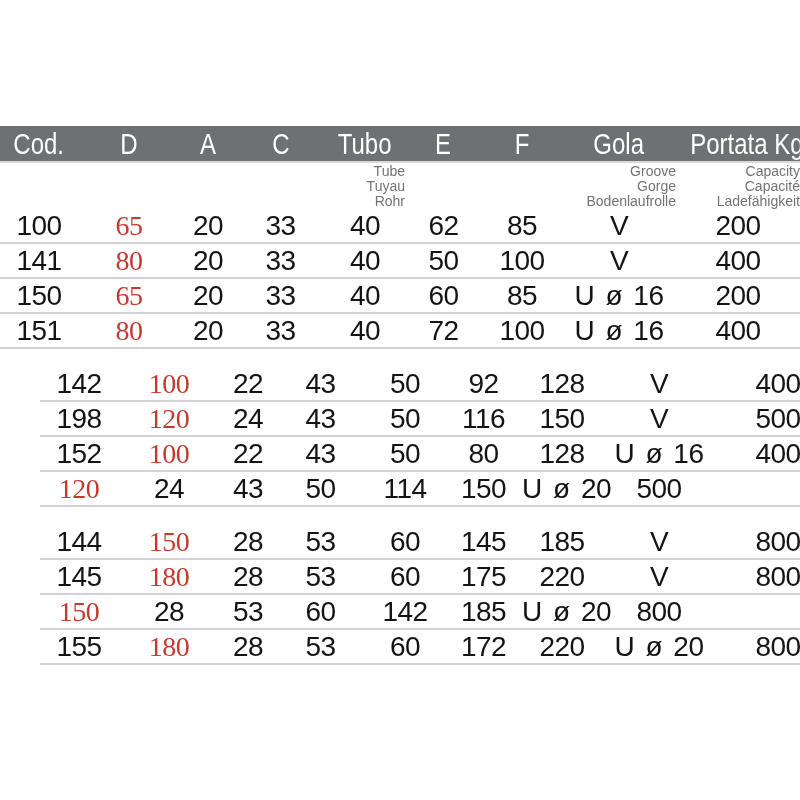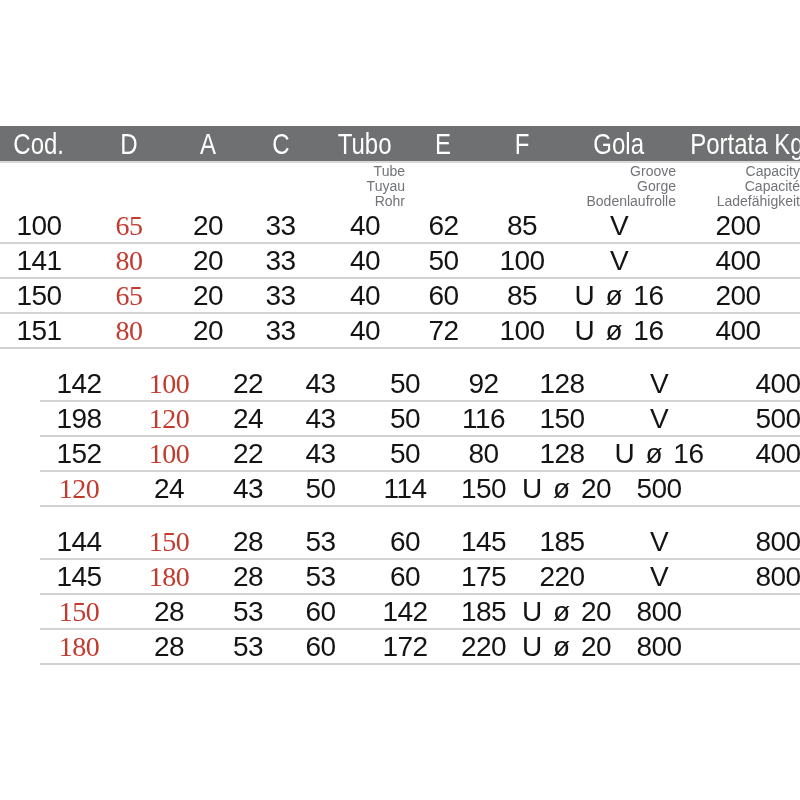--- a/index.html
+++ b/index.html
@@ -219,20 +219,21 @@
           <div class="cell accent">150</div>
           <div class="cell">28</div>
           <div class="cell">53</div>
           <div class="cell">60</div>
           <div class="cell">142</div>
           <div class="cell">185</div>
           <div class="cell gola">U ø 20</div>
           <div class="cell">800</div>
         </div>
         <div class="row grid9">
+          <div class="cell">155</div>
           <div class="cell accent">180</div>
           <div class="cell">28</div>
           <div class="cell">53</div>
           <div class="cell">60</div>
           <div class="cell">172</div>
           <div class="cell">220</div>
           <div class="cell gola">U ø 20</div>
           <div class="cell">800</div>
         </div>
       </section>

